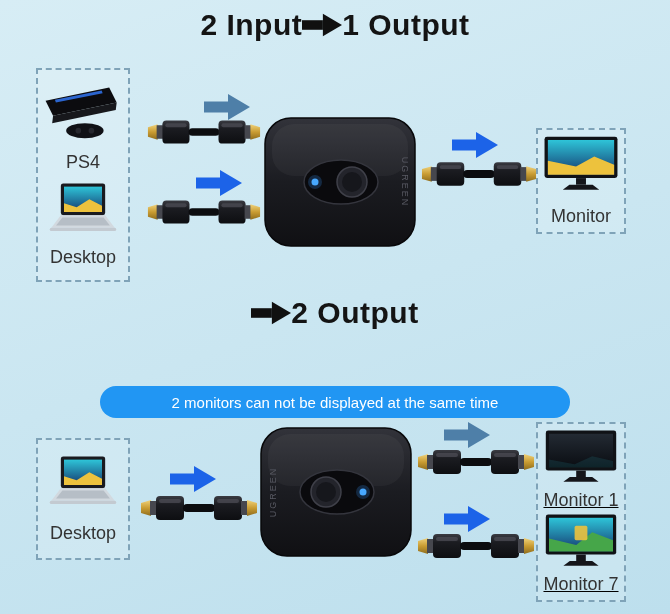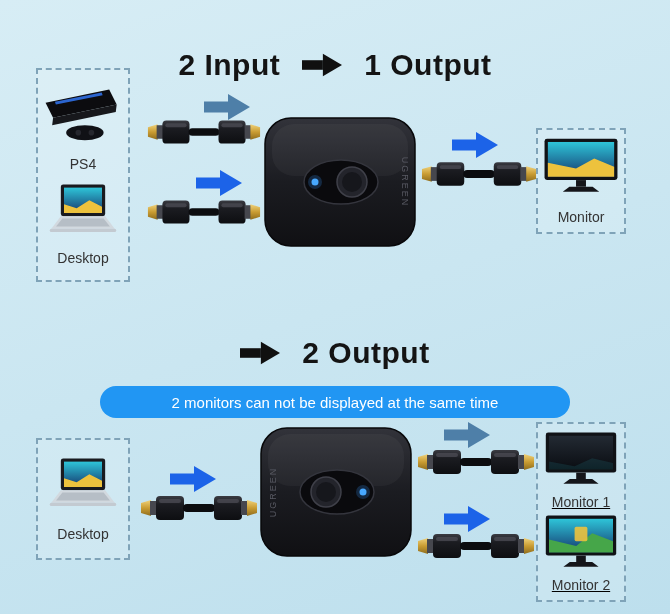--- a/index.html
+++ b/index.html
@@ -14,41 +14,40 @@
     background: linear-gradient(160deg, var(--background-top,#d7edf5) 0%, var(--background-bottom,#bddfed) 100%);
   }
 
   .title {
     position: absolute;
     left: 0;
     width: 100%;
     display: flex;
     justify-content: center;
     align-items: center;
-    gap: 22px;
+    gap: 0;
     font-size: 30px;
     font-weight: 700;
     color: var(--title-color,#141414);
     letter-spacing: 0.5px;
-    margin-top: 40px;
   }
   .title-arrow svg { display: block; }
 
   .dashed-box {
     position: absolute;
     border: 2px dashed var(--box-border,#7fa3b8);
     background: rgba(255,255,255,0.16);
     display: flex;
     flex-direction: column;
     align-items: center;
     justify-content: space-evenly;
     padding: 4px 0;
   }
   .dev-label {
-    font-size: 14px;
+    font-size: 18px;
     color: var(--label-color,#333333);
     text-align: center;
   }
 
   .abs { position: absolute; }
   .abs svg { display: block; }
 
   .arrow-steel { color: var(--arrow-steel,#4e7fa8); }
   .arrow-blue  { color: var(--arrow-blue,#1c63e8); }
 
@@ -334,16 +333,16 @@
     <span>
       <svg viewBox="0 0 92 70" width="76" height="56">
         <rect x="2" y="2" width="88" height="50" rx="3" fill="#101216"></rect>
         <rect x="6" y="6" width="80" height="42" fill="url(#g-screen)"></rect>
         <polygon points="6,48 86,48 86,34 60,24 40,40 6,32" fill="#46a649"></polygon>
         <rect x="38" y="16" width="16" height="18" rx="2" fill="#edc23d" opacity="0.9"></rect>
         <rect x="40" y="52" width="12" height="8" fill="#14151a"></rect>
         <polygon points="24,66 68,66 60,60 32,60" fill="#14151a"></polygon>
       </svg>
     </span>
-    <div class="dev-label">Monitor 2</div>
+    <div class="dev-label">Monitor 7</div>
   </div>
 
 </div>
 
 </body></html>

